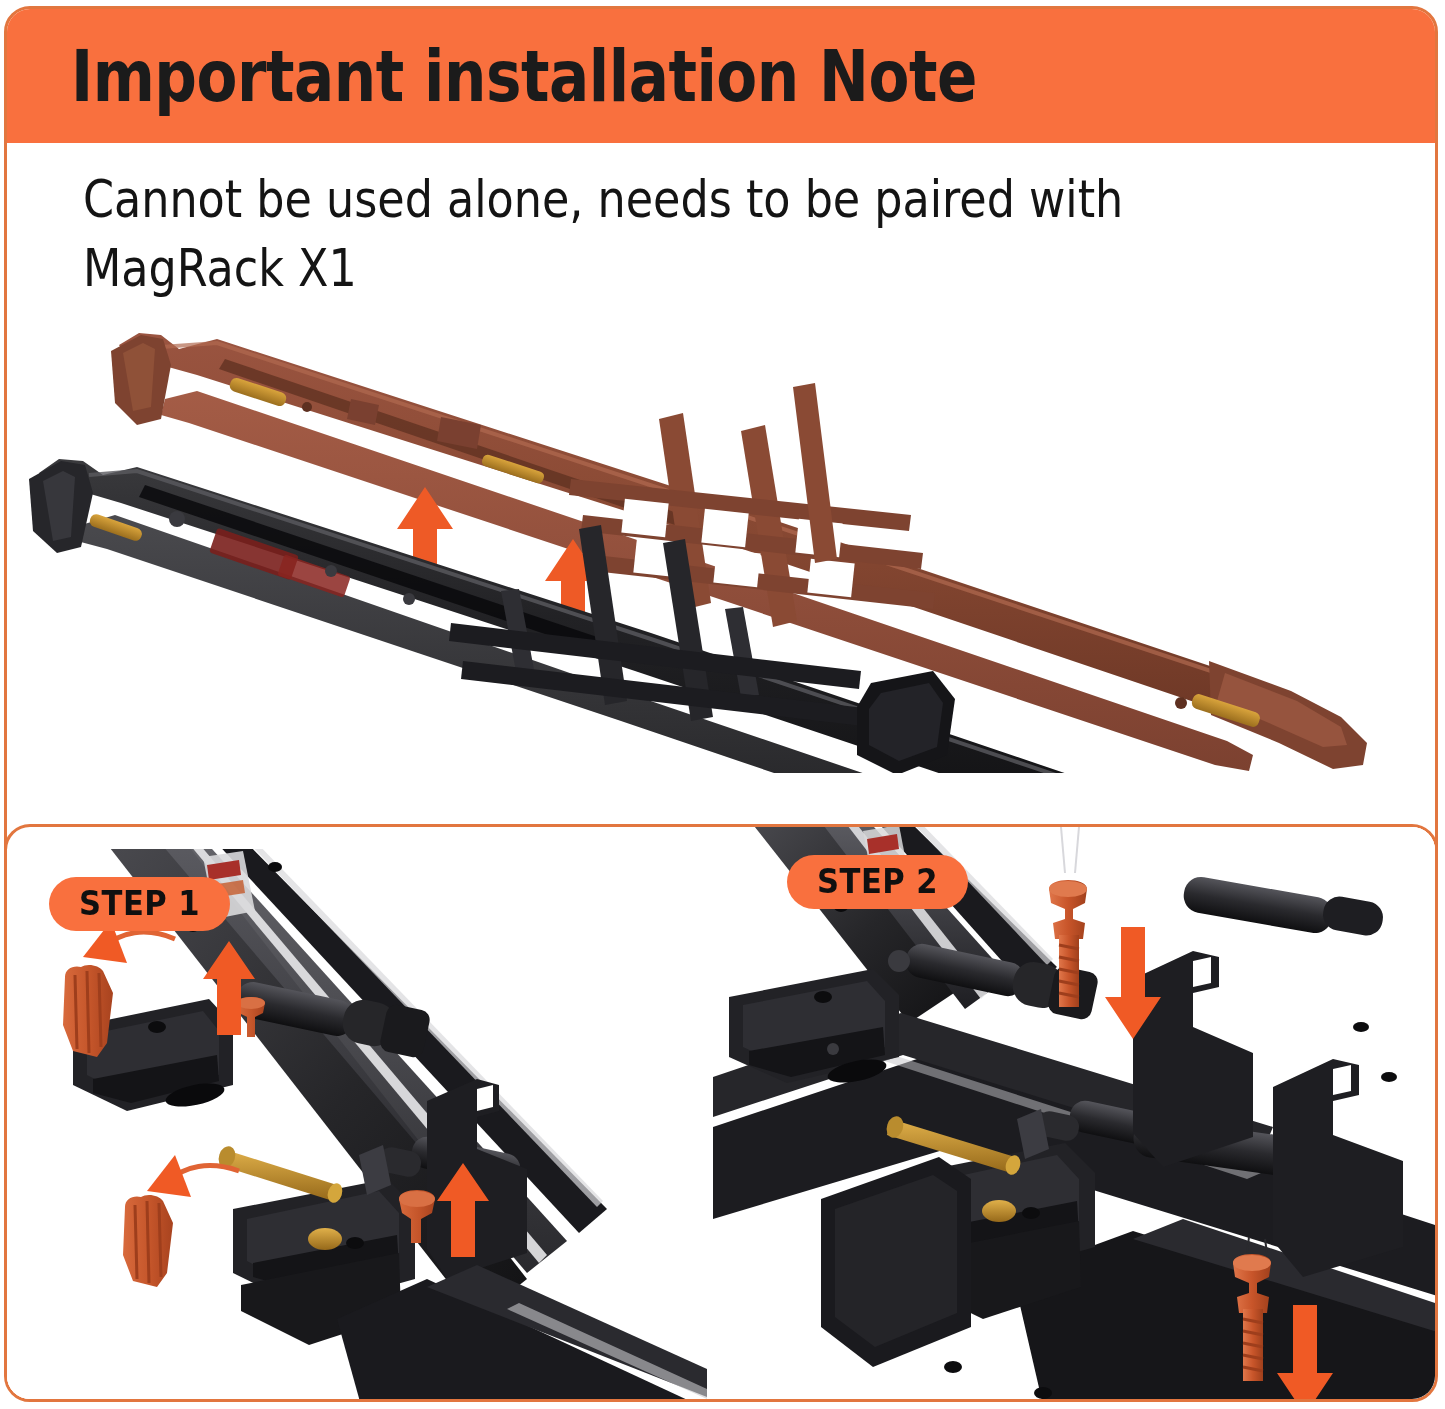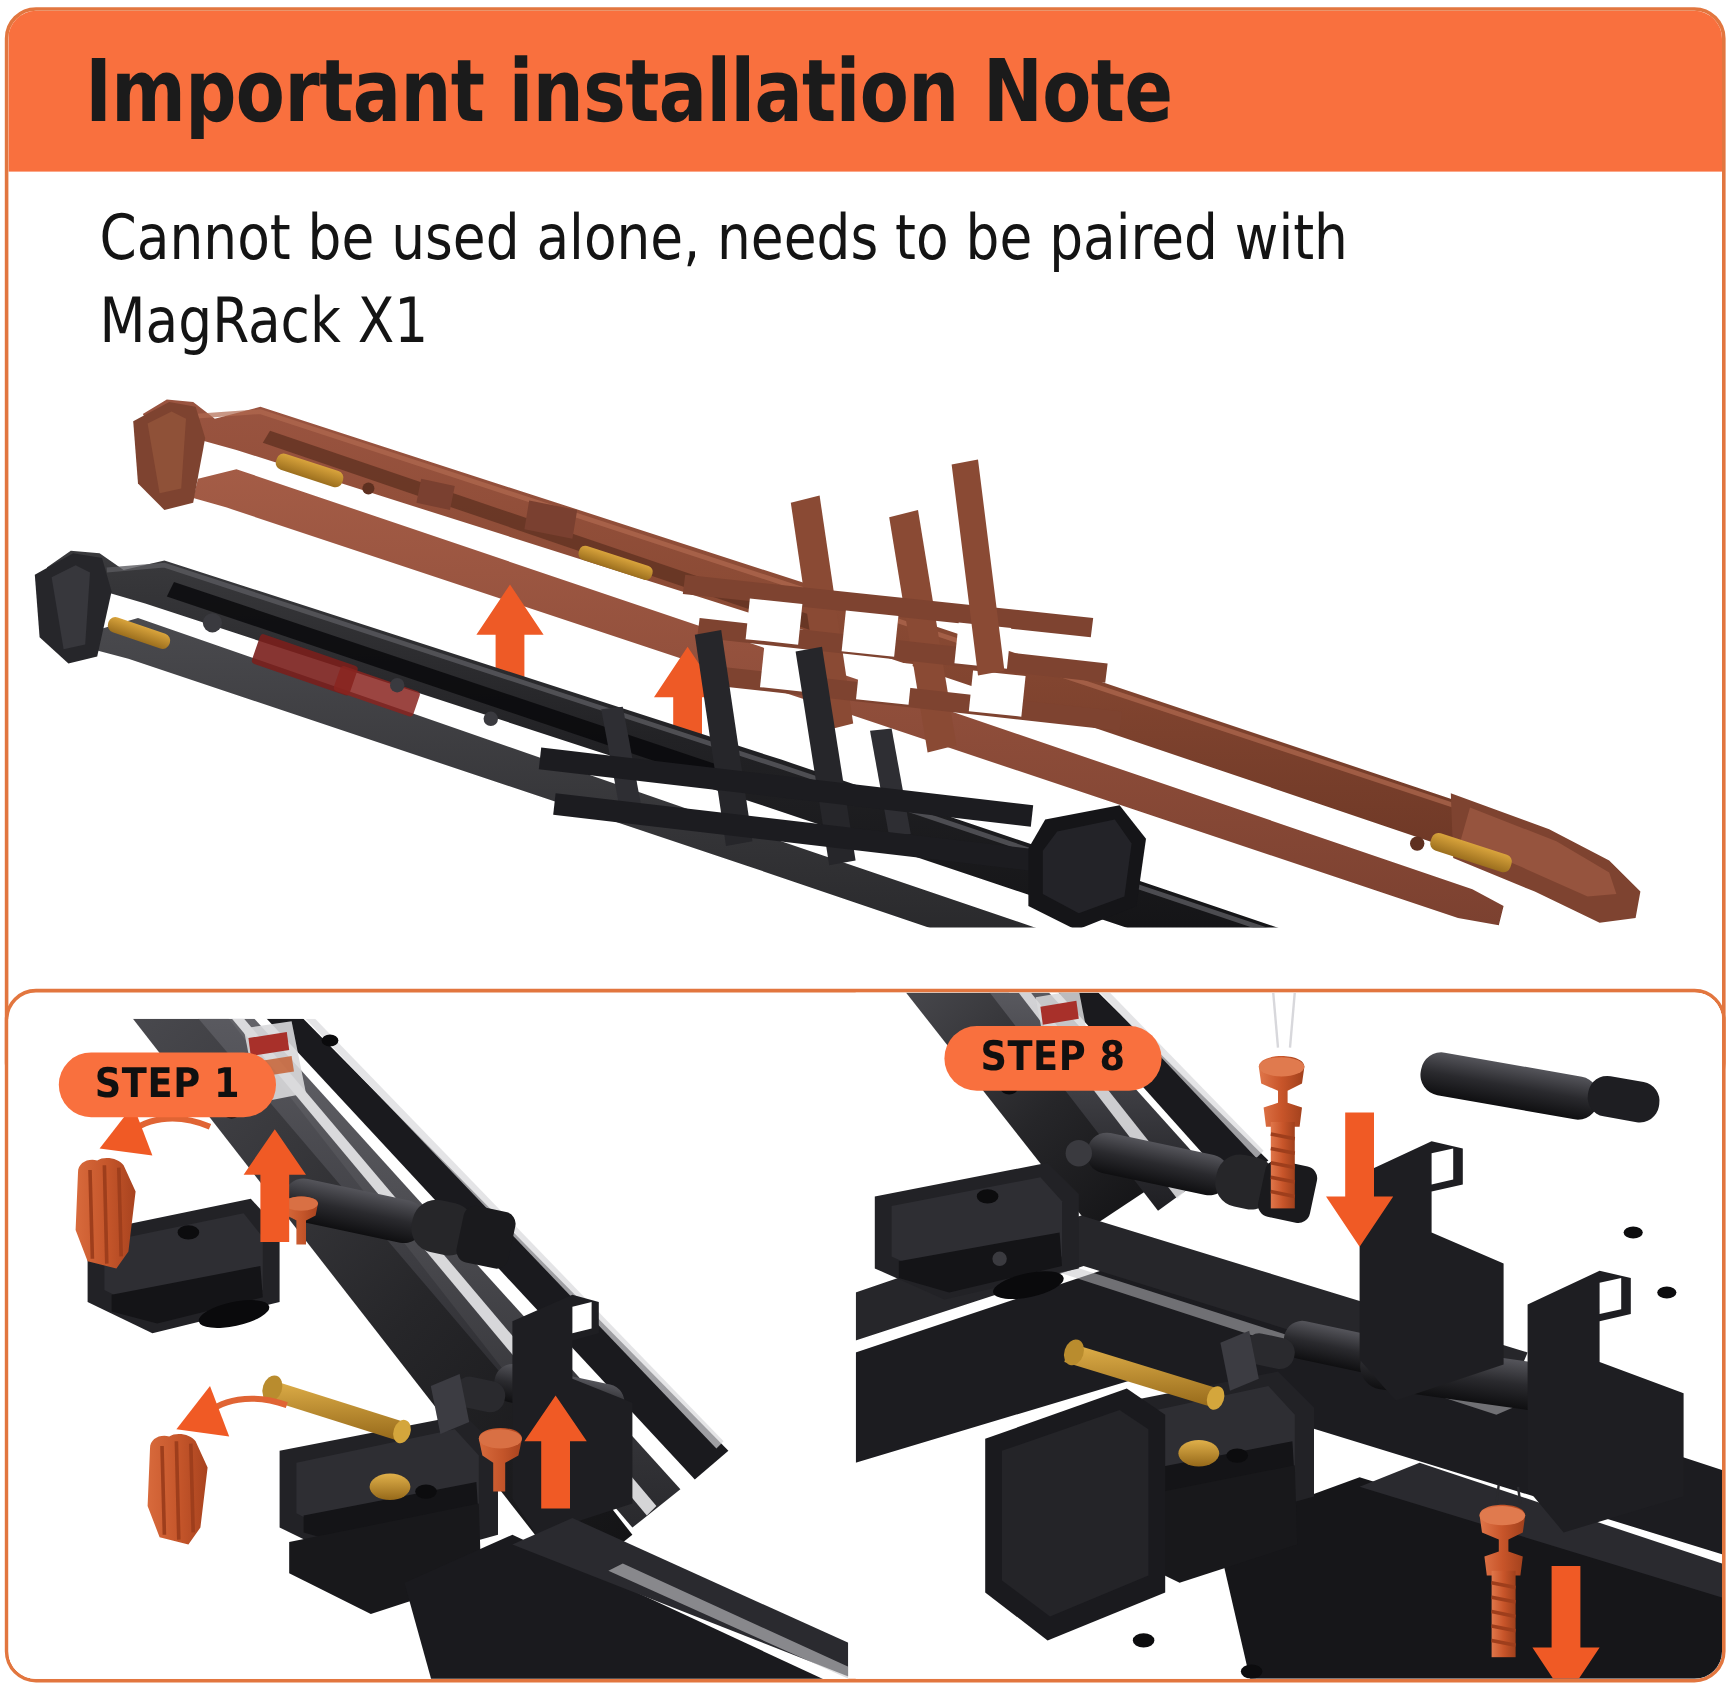--- a/index.html
+++ b/index.html
@@ -565,15 +565,15 @@
         <path d="M580,478 L604,478 L604,546 L620,546 L592,588 L564,546 L580,546 Z"></path>
       </g>
 
       <circle cx="120" cy="222" r="6" fill="#3A3A3F"></circle>
       <ellipse cx="240" cy="540" rx="9" ry="6" fill="#0C0C0E"></ellipse>
       <ellipse cx="330" cy="566" rx="9" ry="6" fill="#0C0C0E"></ellipse>
       <ellipse cx="648" cy="200" rx="8" ry="5" fill="#0C0C0E"></ellipse>
       <ellipse cx="676" cy="250" rx="8" ry="5" fill="#0C0C0E"></ellipse>
     </svg>
 
-    <div class="step-badge badge-2">STEP 8</div>
+    <div class="step-badge badge-2">STEP 2</div>
   </div>
 </div>
 
 </body></html>

